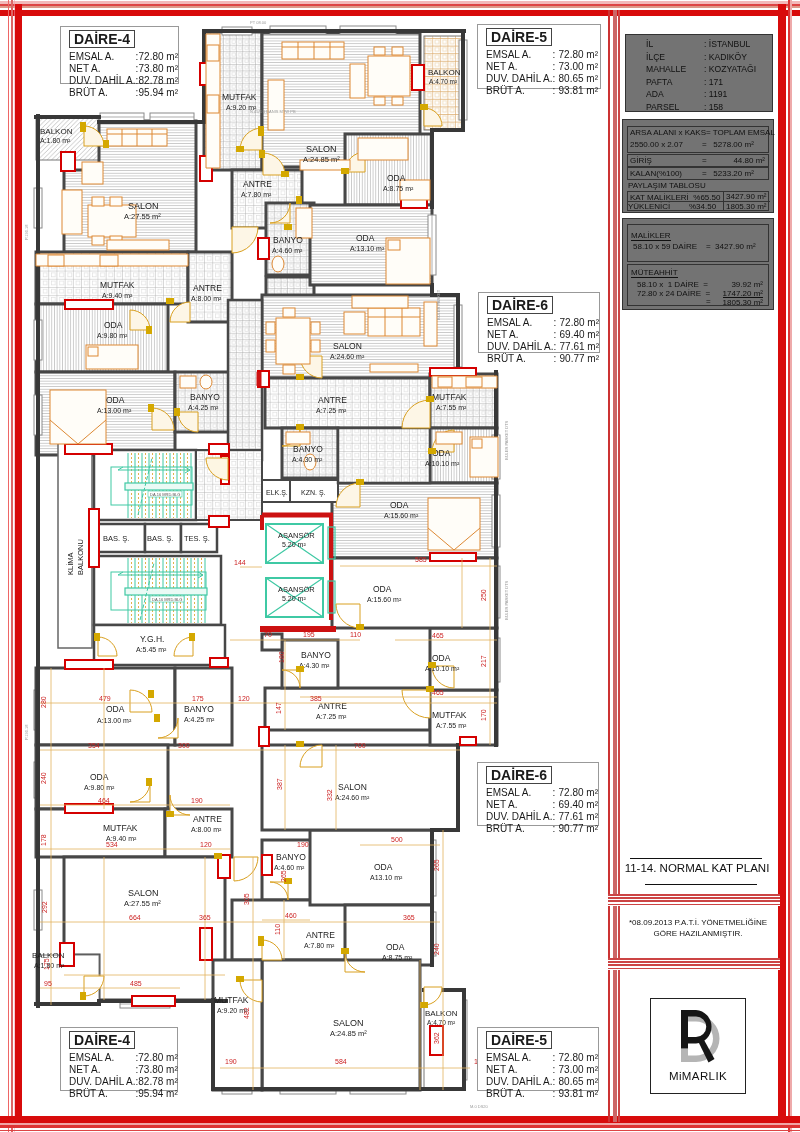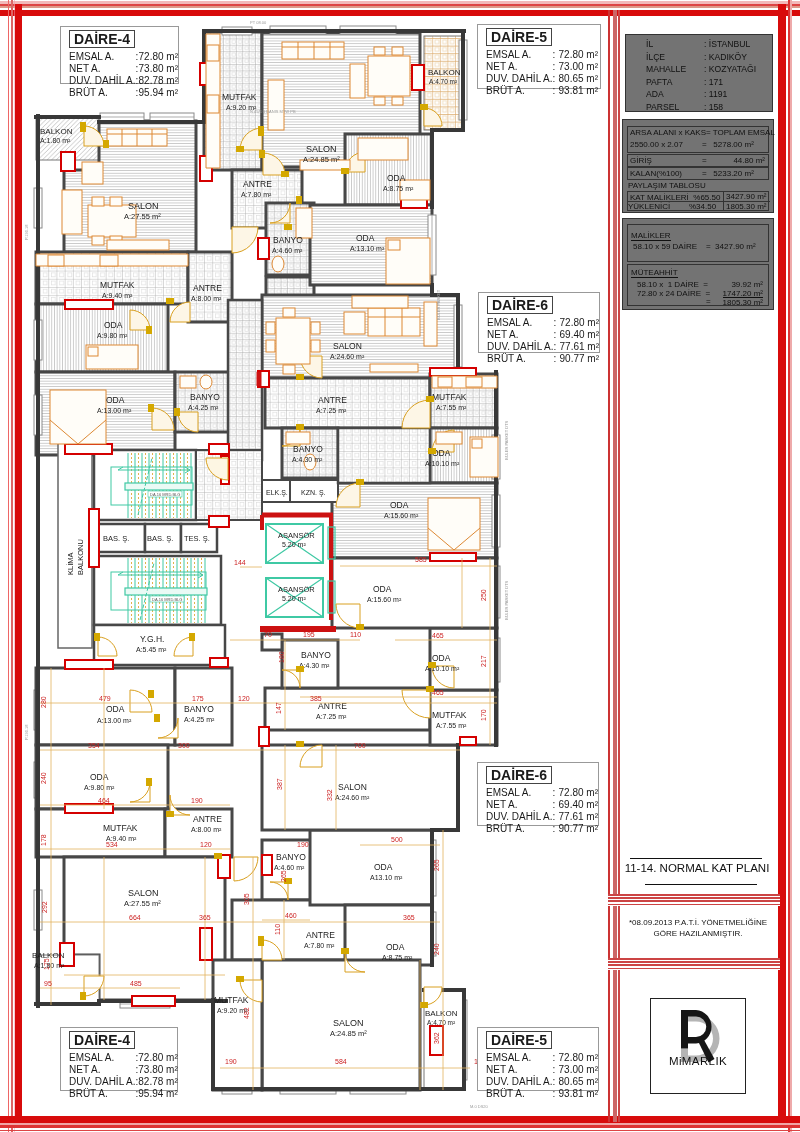--- a/index.html
+++ b/index.html
@@ -1134,16 +1134,16 @@
 
 <div class="abs" style="left:650px;top:998px;width:94px;height:94px;border:1px solid #222;background:#fff;">
 
   <svg width="94" height="94" viewBox="0 0 94 94" style="position:absolute;left:0;top:0;">
     <path d="M30 16 L45 16 A23.5 23.5 0 0 1 45 63 L30 63 L30 49.5 L37 49.5 L37 56.5 L45 56.5 A17 17 0 0 0 45 22.5 L37 22.5 Z" fill="#b5b5b5"></path>
     <rect x="30" y="11" width="7" height="38.5" fill="#161616"></rect>
     <path d="M37 11 L45 11 A16.8 16.8 0 0 1 45 44.5 L37 44.5 L37 38 L45 38 A10.2 10.2 0 0 0 45 17.5 L37 17.5 Z" fill="#161616"></path>
     <path d="M46 40 L52.5 40 L63.5 60 L57.5 63.5 Z" fill="#161616"></path>
   </svg>
 
-  <div class="abs" style="left:0;top:56px;width:94px;text-align:center;font-size:11.5px;letter-spacing:0.4px;color:#111;">MiMARLIK</div>
+  <div class="abs" style="left:0;top:71px;width:94px;text-align:center;font-size:11.5px;letter-spacing:0.4px;color:#111;">MiMARLIK</div>
 </div>
 
 </div>
 
 </body></html>

